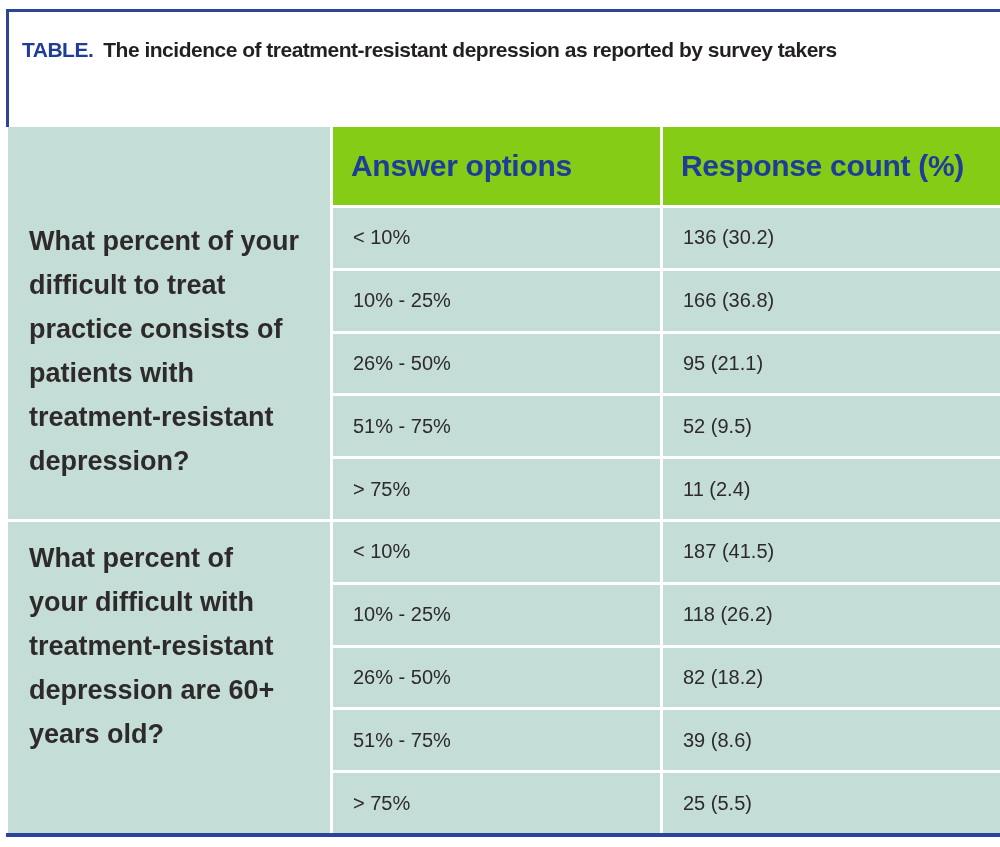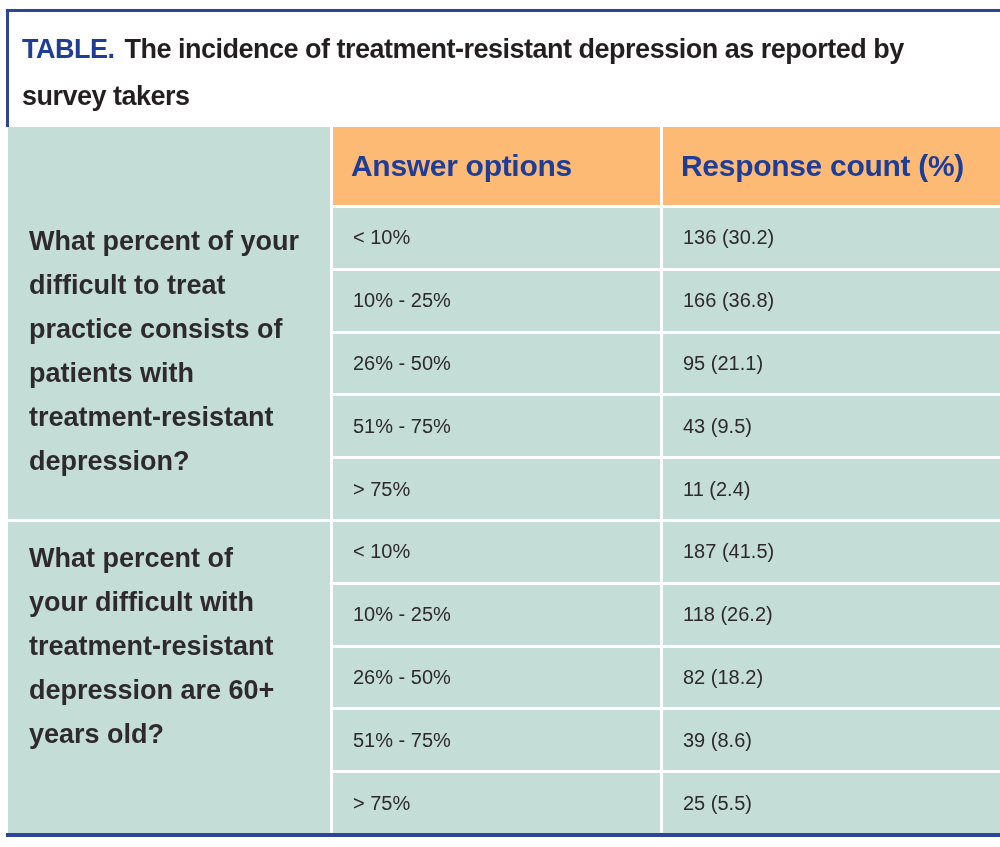--- a/index.html
+++ b/index.html
@@ -22,21 +22,21 @@
     background: #2c459a;
   }
   .bottom-border {
     position: absolute;
     left: 6px; right: 0; top: 833px; height: 4px;
     background: #2c459a;
   }
   .title {
     position: absolute;
     left: 22px; top: 26px; width: 960px;
-    font-size: 27px;
+    font-size: 21px;
     font-weight: bold;
     line-height: 47px;
     letter-spacing: -0.5px;
     color: #231f20;
   }
   .title .label {
     color: #1e3d99;
     margin-right: 10px;
   }
   .grid {
@@ -54,21 +54,21 @@
     font-weight: bold;
     font-size: 27px;
     line-height: 44px;
     padding-left: 21px;
     padding-right: 8px;
   }
   .cell-q.q1 { grid-column: 1; grid-row: 1 / 7; padding-top: 92px; }
   .cell-q.q2 { grid-column: 1; grid-row: 7 / 12; padding-top: 14px; }
   .cell-q span { display: block; }
   .cell-header {
-    background: #fdba74;
+    background: #84cc16;
     color: #1e3d99;
     font-weight: bold;
     font-size: 30px;
     display: flex;
     align-items: center;
     padding-left: 18px;
     letter-spacing: -0.3px;
   }
   .cell-data {
     background: #c4ddd6;
@@ -108,21 +108,21 @@
     <div class="cell-data" style="grid-column:2;grid-row:2;">&lt; 10%</div>
     <div class="cell-data" style="grid-column:3;grid-row:2;">136 (30.2)</div>
 
     <div class="cell-data" style="grid-column:2;grid-row:3;">10% - 25%</div>
     <div class="cell-data" style="grid-column:3;grid-row:3;">166 (36.8)</div>
 
     <div class="cell-data" style="grid-column:2;grid-row:4;">26% - 50%</div>
     <div class="cell-data" style="grid-column:3;grid-row:4;">95 (21.1)</div>
 
     <div class="cell-data" style="grid-column:2;grid-row:5;">51% - 75%</div>
-    <div class="cell-data" style="grid-column:3;grid-row:5;">43 (9.5)</div>
+    <div class="cell-data" style="grid-column:3;grid-row:5;">52 (9.5)</div>
 
     <div class="cell-data" style="grid-column:2;grid-row:6;">&gt; 75%</div>
     <div class="cell-data" style="grid-column:3;grid-row:6;">11 (2.4)</div>
 
     <div class="cell-q q2">
       <span>What percent of</span>
       <span>your difficult with</span>
       <span>treatment-resistant</span>
       <span>depression are 60+</span>
       <span>years old?</span>

